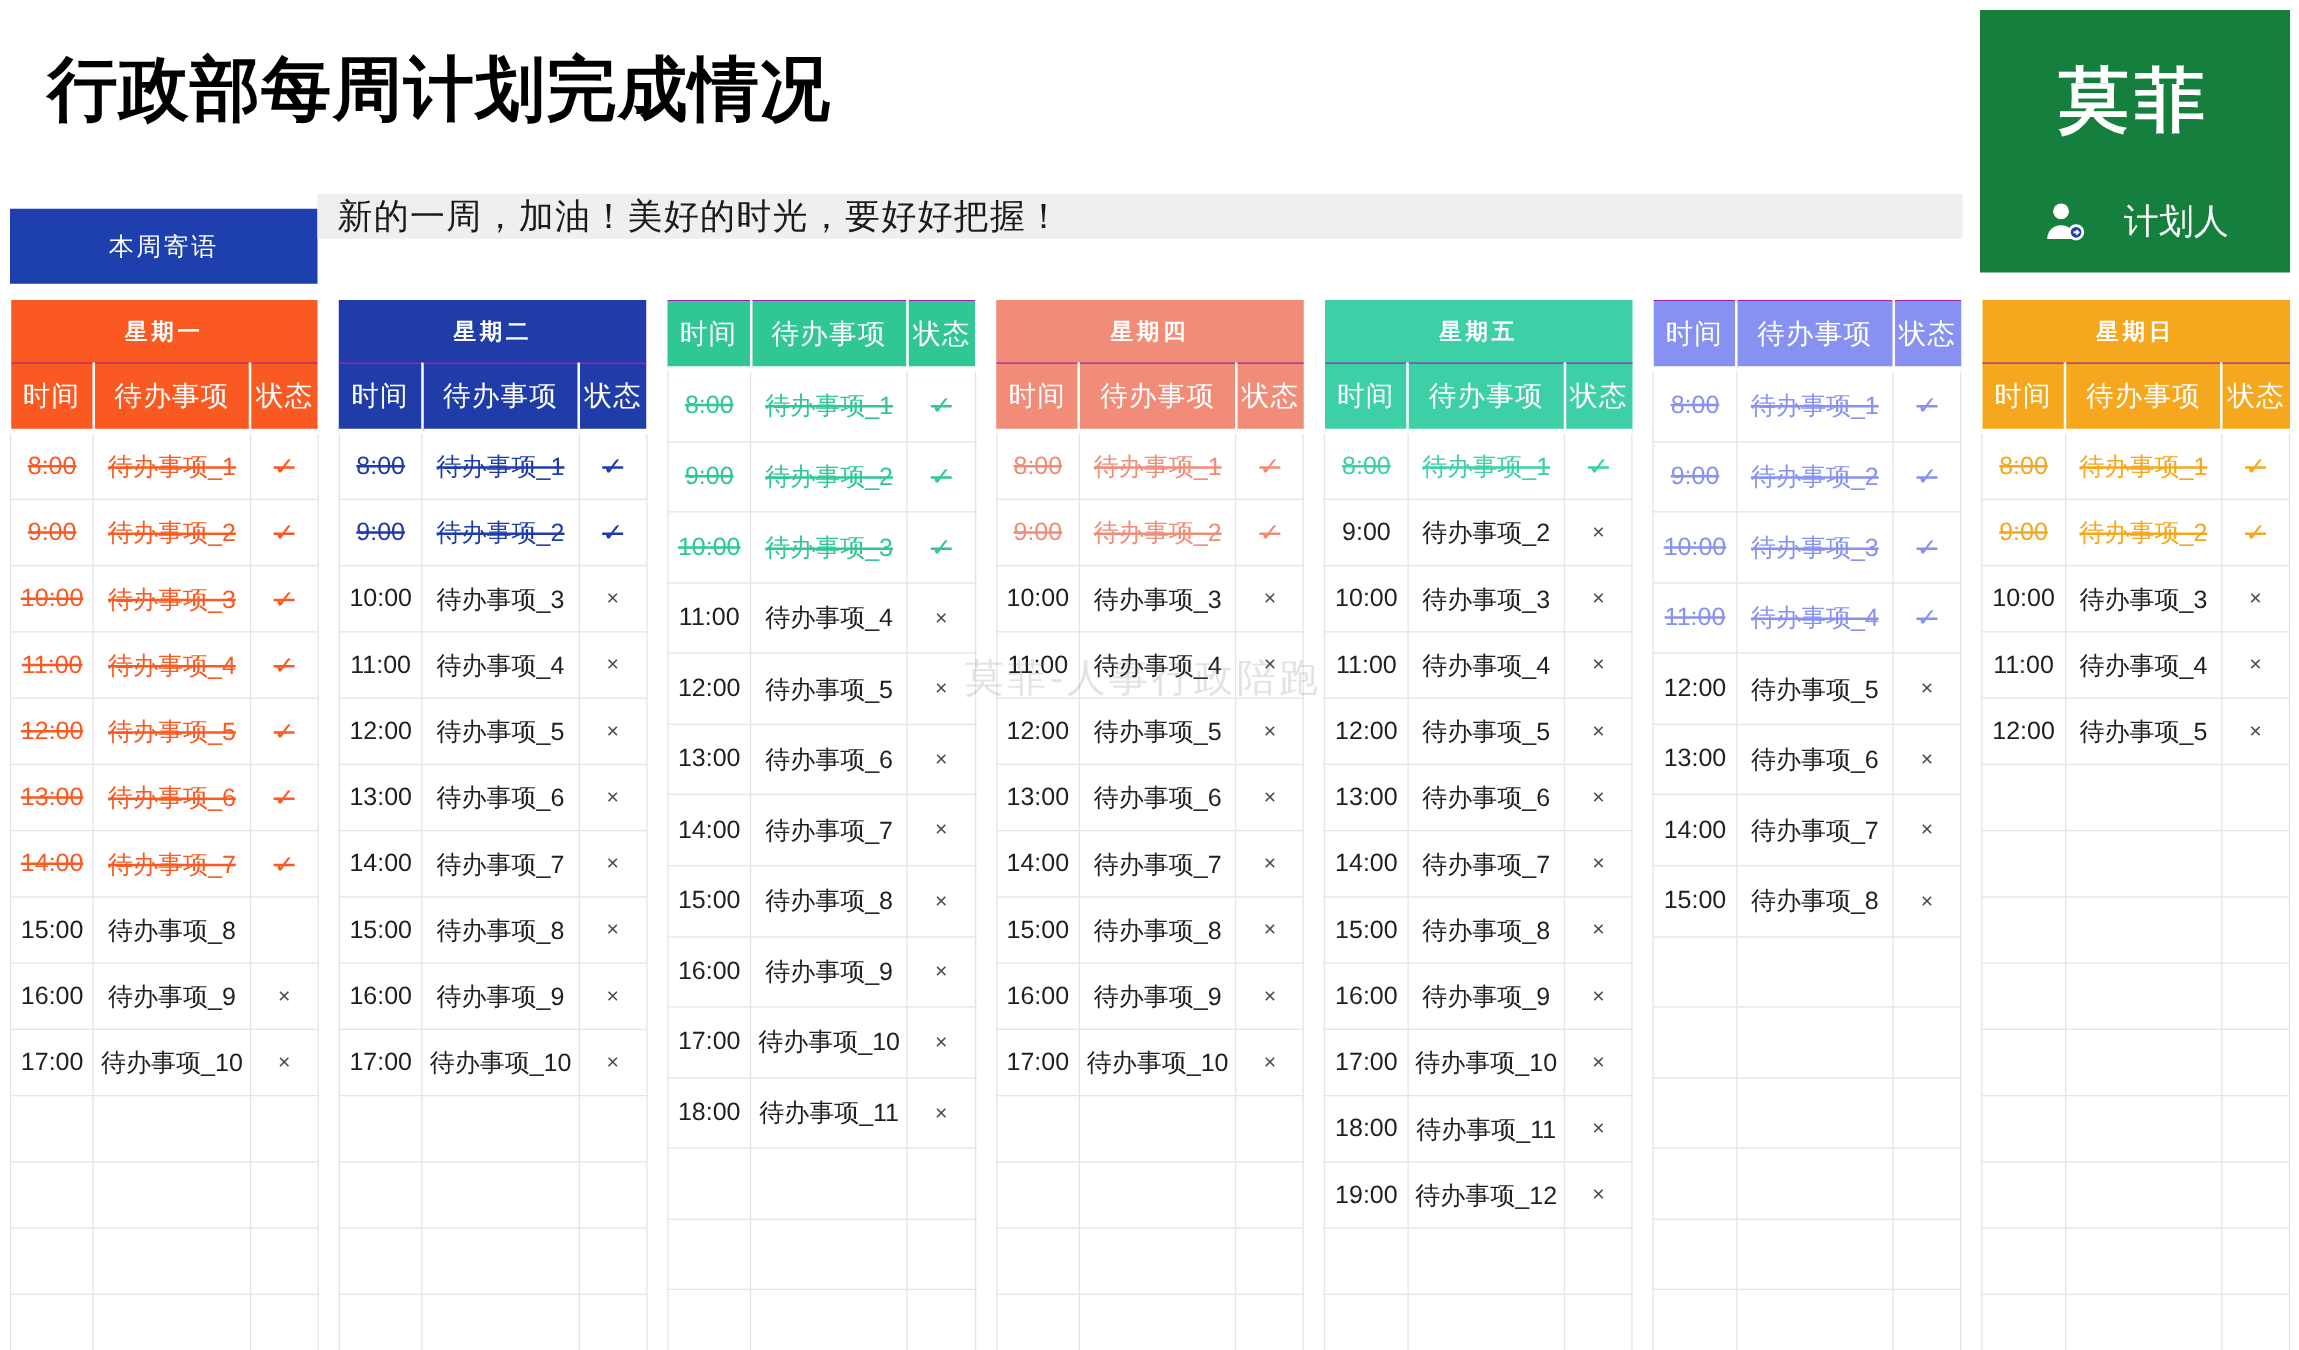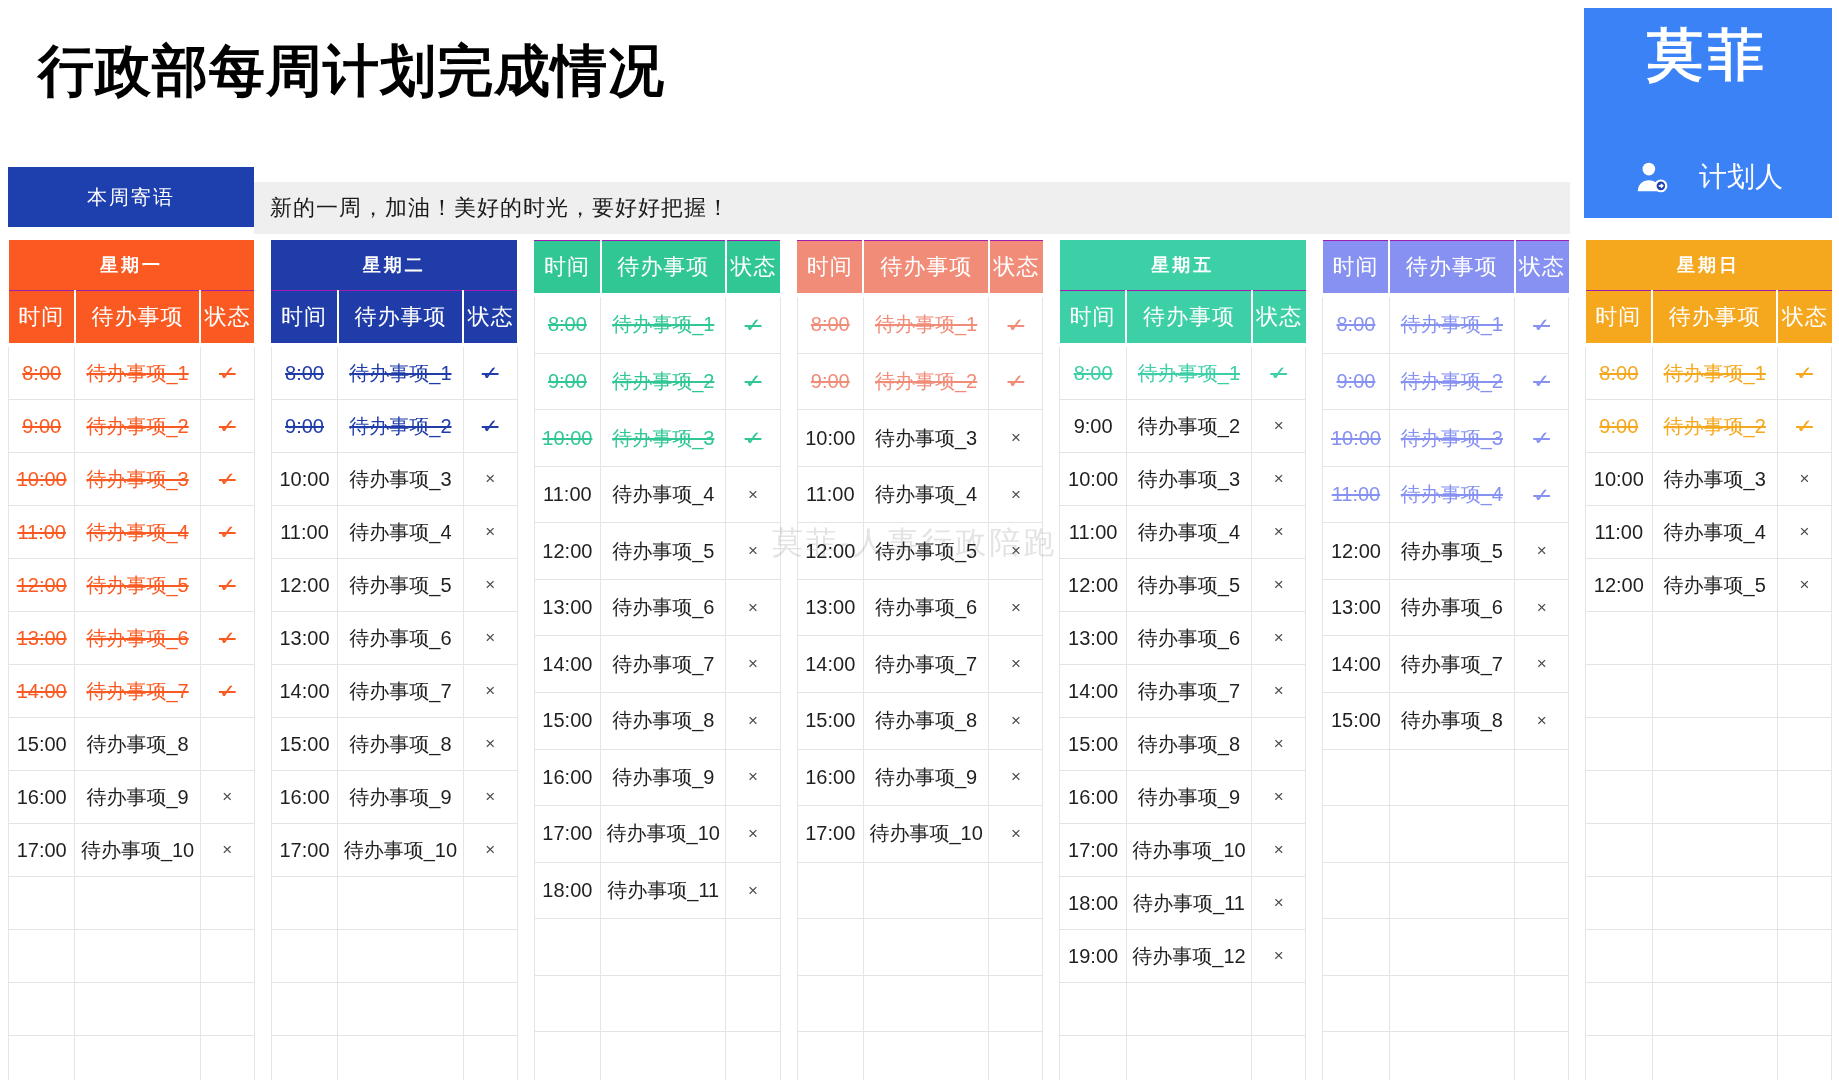--- a/index.html
+++ b/index.html
@@ -6,35 +6,35 @@
   .canvas{
     position:relative;width:1839px;height:1080px;background:#fff;overflow:hidden;
     font-family:"Liberation Sans","DejaVu Sans",sans-serif;
   }
   .page-title{
     position:absolute;left:38px;top:34px;font-size:56px;font-weight:800;color:#000;
     letter-spacing:1px;white-space:nowrap;
   }
   
   .logo-box{
-    position:absolute;left:1584px;top:8px;width:248px;height:210px;background:#3b82f6;
+    position:absolute;left:1584px;top:8px;width:248px;height:210px;background:#15803d;
     color:#fff;display:flex;flex-direction:column;align-items:center;
-    justify-content:space-between;padding:19px 0 22px;box-sizing:border-box;
+    justify-content:space-between;padding:44px 0 22px;box-sizing:border-box;
   }
   .brand{font-size:56px;font-weight:700;letter-spacing:5px;line-height:1;}
   .planner{display:flex;align-items:center;gap:28px;font-size:28px;}
   
   .msg-label{
     position:absolute;left:8px;top:167px;width:246px;height:60px;background:#1E3FAE;
     color:#fff;font-size:20px;display:flex;align-items:center;justify-content:center;
     letter-spacing:2px;box-sizing:border-box;
   }
   .msg-bar{
-    position:absolute;left:254px;top:182px;width:1316px;height:52px;background:#EFEFEF;
-    display:flex;align-items:center;padding-left:16px;font-size:22px;color:#1a1a1a;
+    position:absolute;left:254px;top:155px;width:1316px;height:36px;background:#EFEFEF;
+    display:flex;align-items:center;padding-left:16px;font-size:28px;color:#1a1a1a;
     box-sizing:border-box;letter-spacing:1px;
   }
   
   .days{
     position:absolute;left:8px;top:240px;width:1824px;
     display:grid;grid-template-columns:repeat(7,1fr);column-gap:16px;
   }
   table.day{width:100%;border-collapse:collapse;table-layout:fixed;}
   table.day th,table.day td{padding:0;}
   .day-title th{
@@ -352,20 +352,23 @@
         </tbody>
   </table>
 
   <table class="day" style="--c: #F18C79;">
     <colgroup>
           <col style="width:27%">
           <col style="width:51%">
           <col style="width:22%">
         </colgroup>
     <thead>
+      <tr class="day-title">
+        <th colspan="3" class="day-title-cell">星期四</th>
+      </tr>
       <tr class="col-header">
         <th class="col-h">时间</th>
         <th class="col-h">待办事项</th>
         <th class="col-h">状态</th>
       </tr>
     </thead>
     <tbody>
           <tr class="done">
             <td class="t">8:00</td>
             <td class="task">待办事项_1</td>

